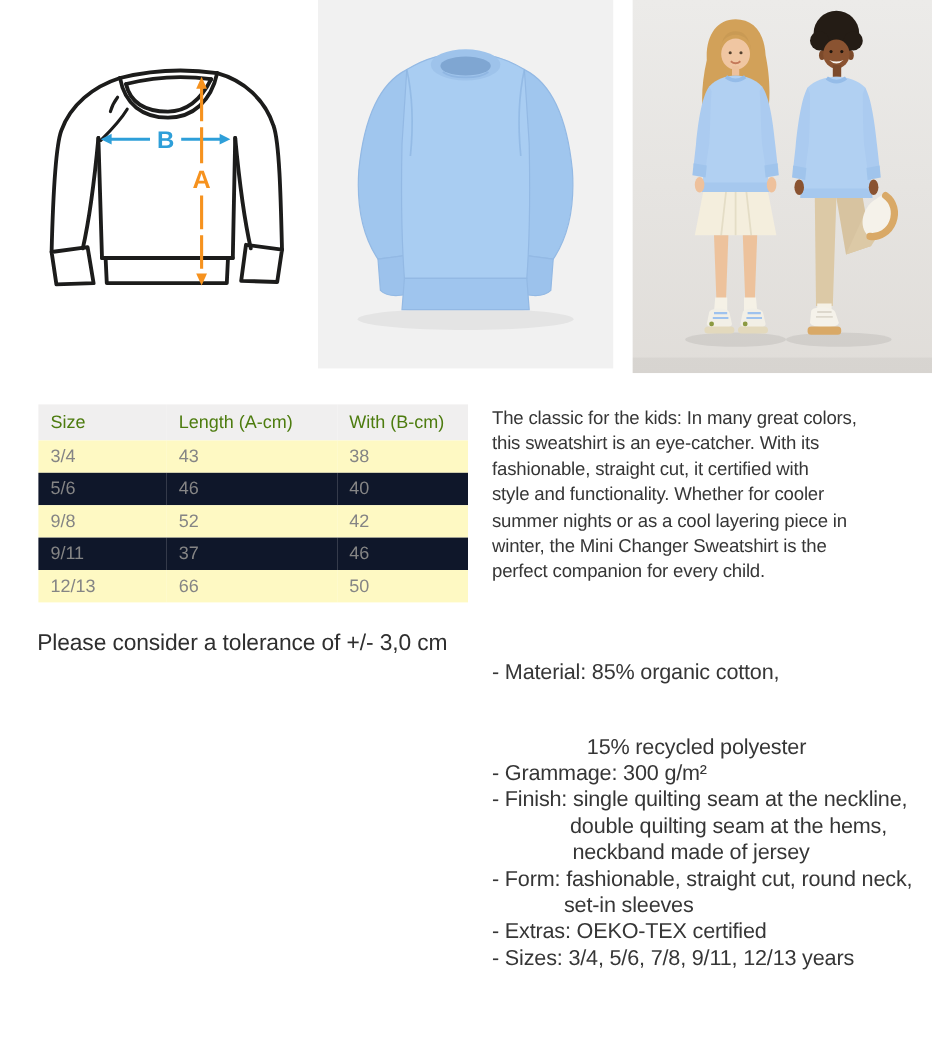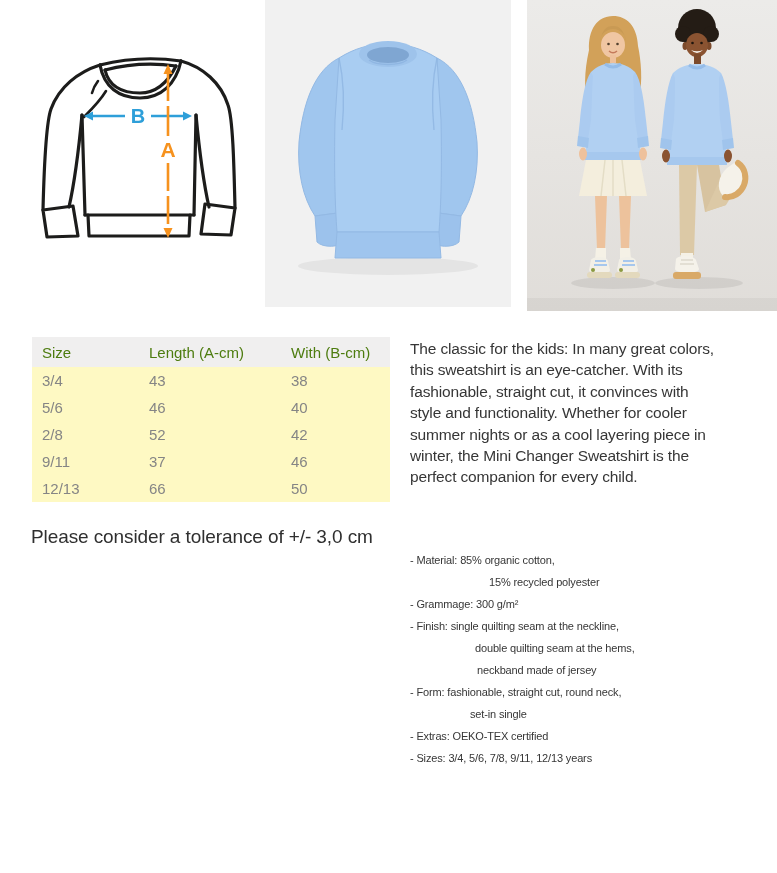--- a/index.html
+++ b/index.html
@@ -19,33 +19,33 @@
     border-collapse:collapse;table-layout:fixed;font-size:15px;
   }
   table.size-table th{
     height:30px;text-align:left;font-weight:400;color:#4d7c0f;
     background:#f0efef;padding:0 0 0 10px;
   }
   table.size-table td{
     height:27px;color:#858585;padding:0 0 0 10px;
   }
   table.size-table tr.dark td{background:#fef9c3;}
-  table.size-table tr.light td{background:#fef9c3;}
+  table.size-table tr.light td{background:#0f172a;}
 
   .tolerance{
     position:absolute;left:31px;top:526px;font-size:19px;color:#2f2f2f;letter-spacing:-0.1px;
   }
 
   
   .description{
     position:absolute;left:410px;top:338px;width:362px;color:#363636;
   }
   .desc-line{font-size:15.5px;line-height:21.4px;white-space:pre;letter-spacing:-0.15px;}
   .spec-list{position:absolute;left:410px;top:549px;width:362px;color:#363636;}
-  .spec-line{font-size:11px;line-height:22px;white-space:pre;letter-spacing:-0.15px;}
+  .spec-line{font-size:18px;line-height:22px;white-space:pre;letter-spacing:-0.15px;}
 </style>
 </head>
 <body>
 
 <div class="page">
 
   <div class="diagram-box">
     <svg viewBox="0 0 232 215">
       <g fill="none" stroke="#1c1c1b" stroke-width="3.2" stroke-linecap="round" stroke-linejoin="round">
 
@@ -222,21 +222,21 @@
           <td>3/4</td>
           <td>43</td>
           <td>38</td>
         </tr>
         <tr class="light">
           <td>5/6</td>
           <td>46</td>
           <td>40</td>
         </tr>
         <tr class="dark">
-          <td>2/8</td>
+          <td>9/8</td>
           <td>52</td>
           <td>42</td>
         </tr>
         <tr class="light">
           <td>9/11</td>
           <td>37</td>
           <td>46</td>
         </tr>
         <tr class="dark">
           <td>12/13</td>
@@ -244,32 +244,32 @@
           <td>50</td>
         </tr>
       </tbody>
   </table>
 
   <div class="tolerance">Please consider a tolerance of +/- 3,0 cm</div>
 
   <div class="description">
       <div class="desc-line">The classic for the kids: In many great colors,</div>
       <div class="desc-line">this sweatshirt is an eye-catcher. With its</div>
-      <div class="desc-line">fashionable, straight cut, it convinces with</div>
+      <div class="desc-line">fashionable, straight cut, it certified with</div>
       <div class="desc-line">style and functionality. Whether for cooler</div>
       <div class="desc-line">summer nights or as a cool layering piece in</div>
       <div class="desc-line">winter, the Mini Changer Sweatshirt is the</div>
       <div class="desc-line">perfect companion for every child.</div>
     </div>
   <div class="spec-list">
       <div class="spec-line" style="padding-left: 0px;">- Material: 85% organic cotton,</div>
-      <div class="spec-line" style="padding-left: 79px;">15% recycled polyester</div>
+      <div class="spec-line" style="padding-left: 79px; margin-top: 40px;">15% recycled polyester</div>
       <div class="spec-line" style="padding-left: 0px;">- Grammage: 300 g/m²</div>
       <div class="spec-line" style="padding-left: 0px;">- Finish: single quilting seam at the neckline,</div>
       <div class="spec-line" style="padding-left: 65px;">double quilting seam at the hems,</div>
       <div class="spec-line" style="padding-left: 67px;">neckband made of jersey</div>
       <div class="spec-line" style="padding-left: 0px;">- Form: fashionable, straight cut, round neck,</div>
-      <div class="spec-line" style="padding-left: 60px;">set-in single</div>
+      <div class="spec-line" style="padding-left: 60px;">set-in sleeves</div>
       <div class="spec-line" style="padding-left: 0px;">- Extras: OEKO-TEX certified</div>
       <div class="spec-line" style="padding-left: 0px;">- Sizes: 3/4, 5/6, 7/8, 9/11, 12/13 years</div>
     </div>
 
 </div>
 
 </body></html>

